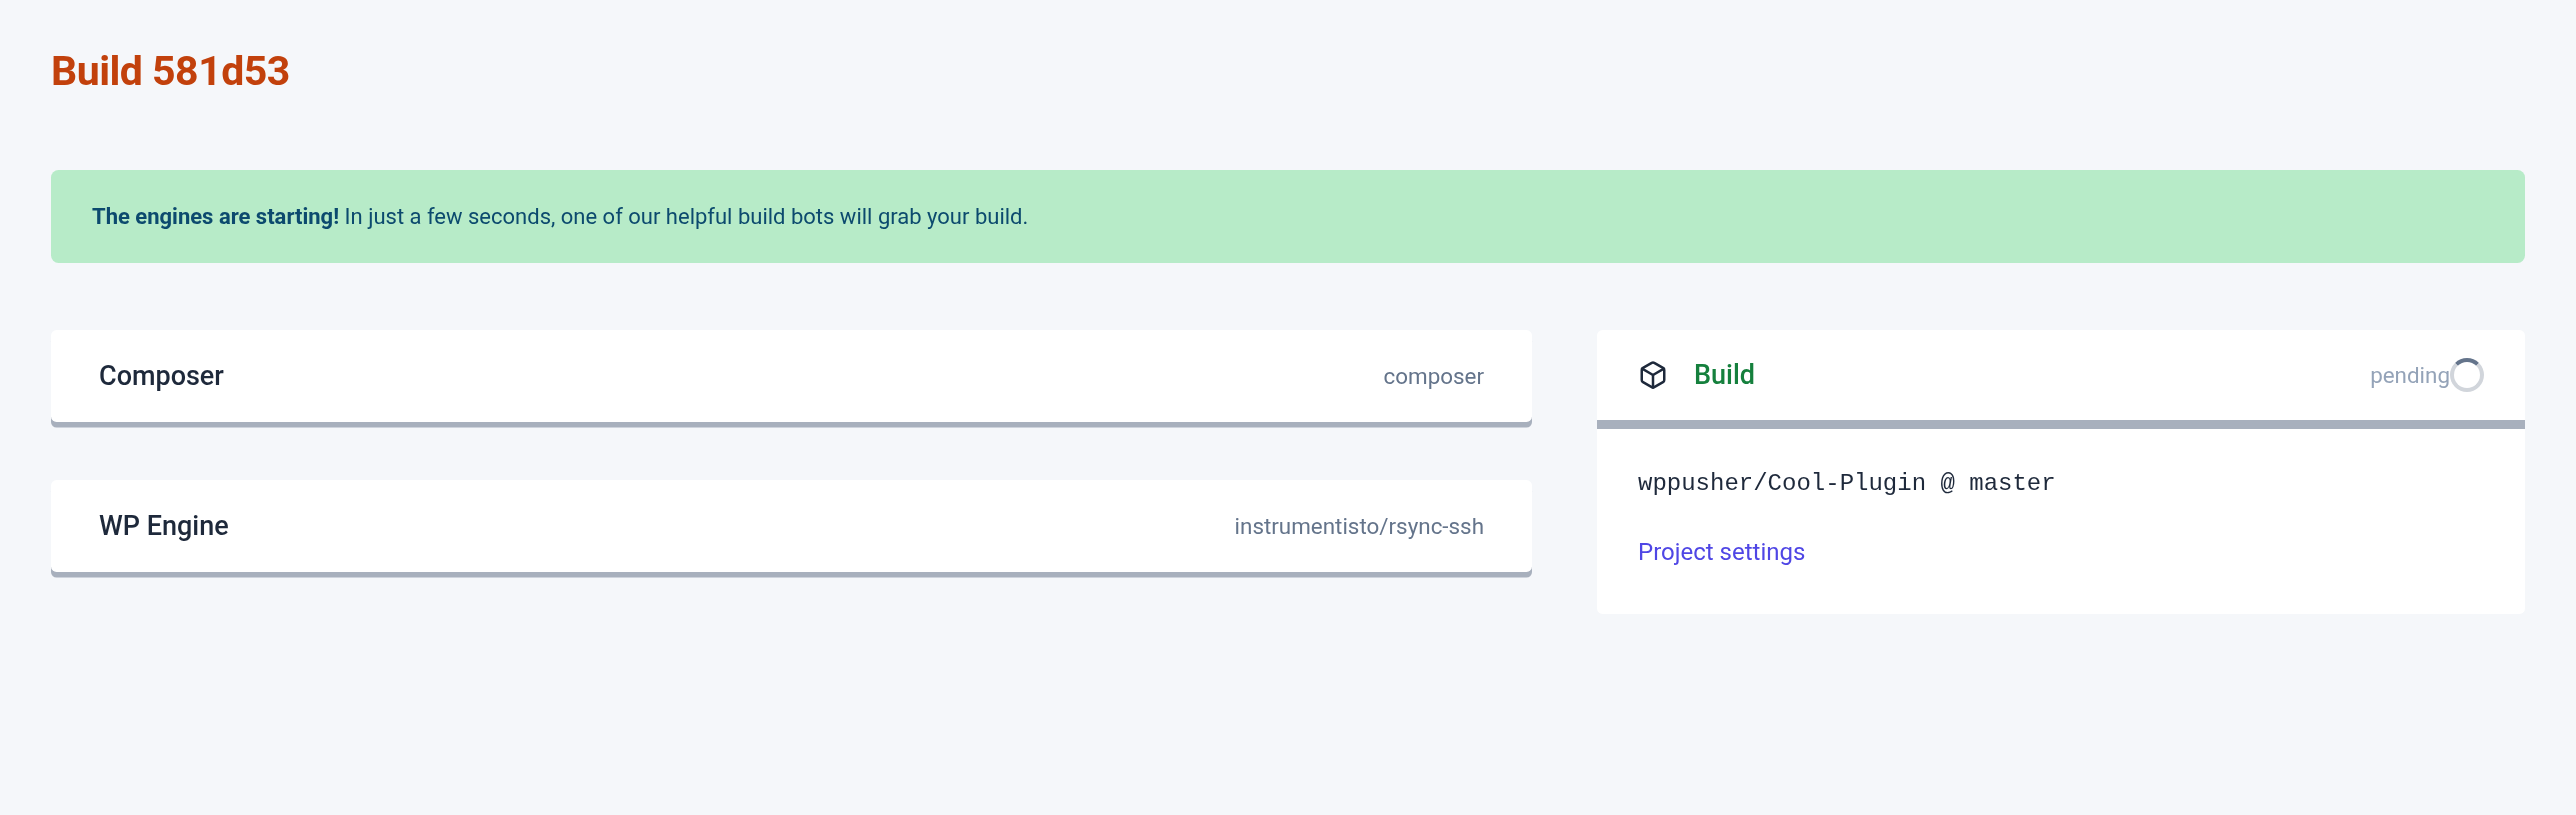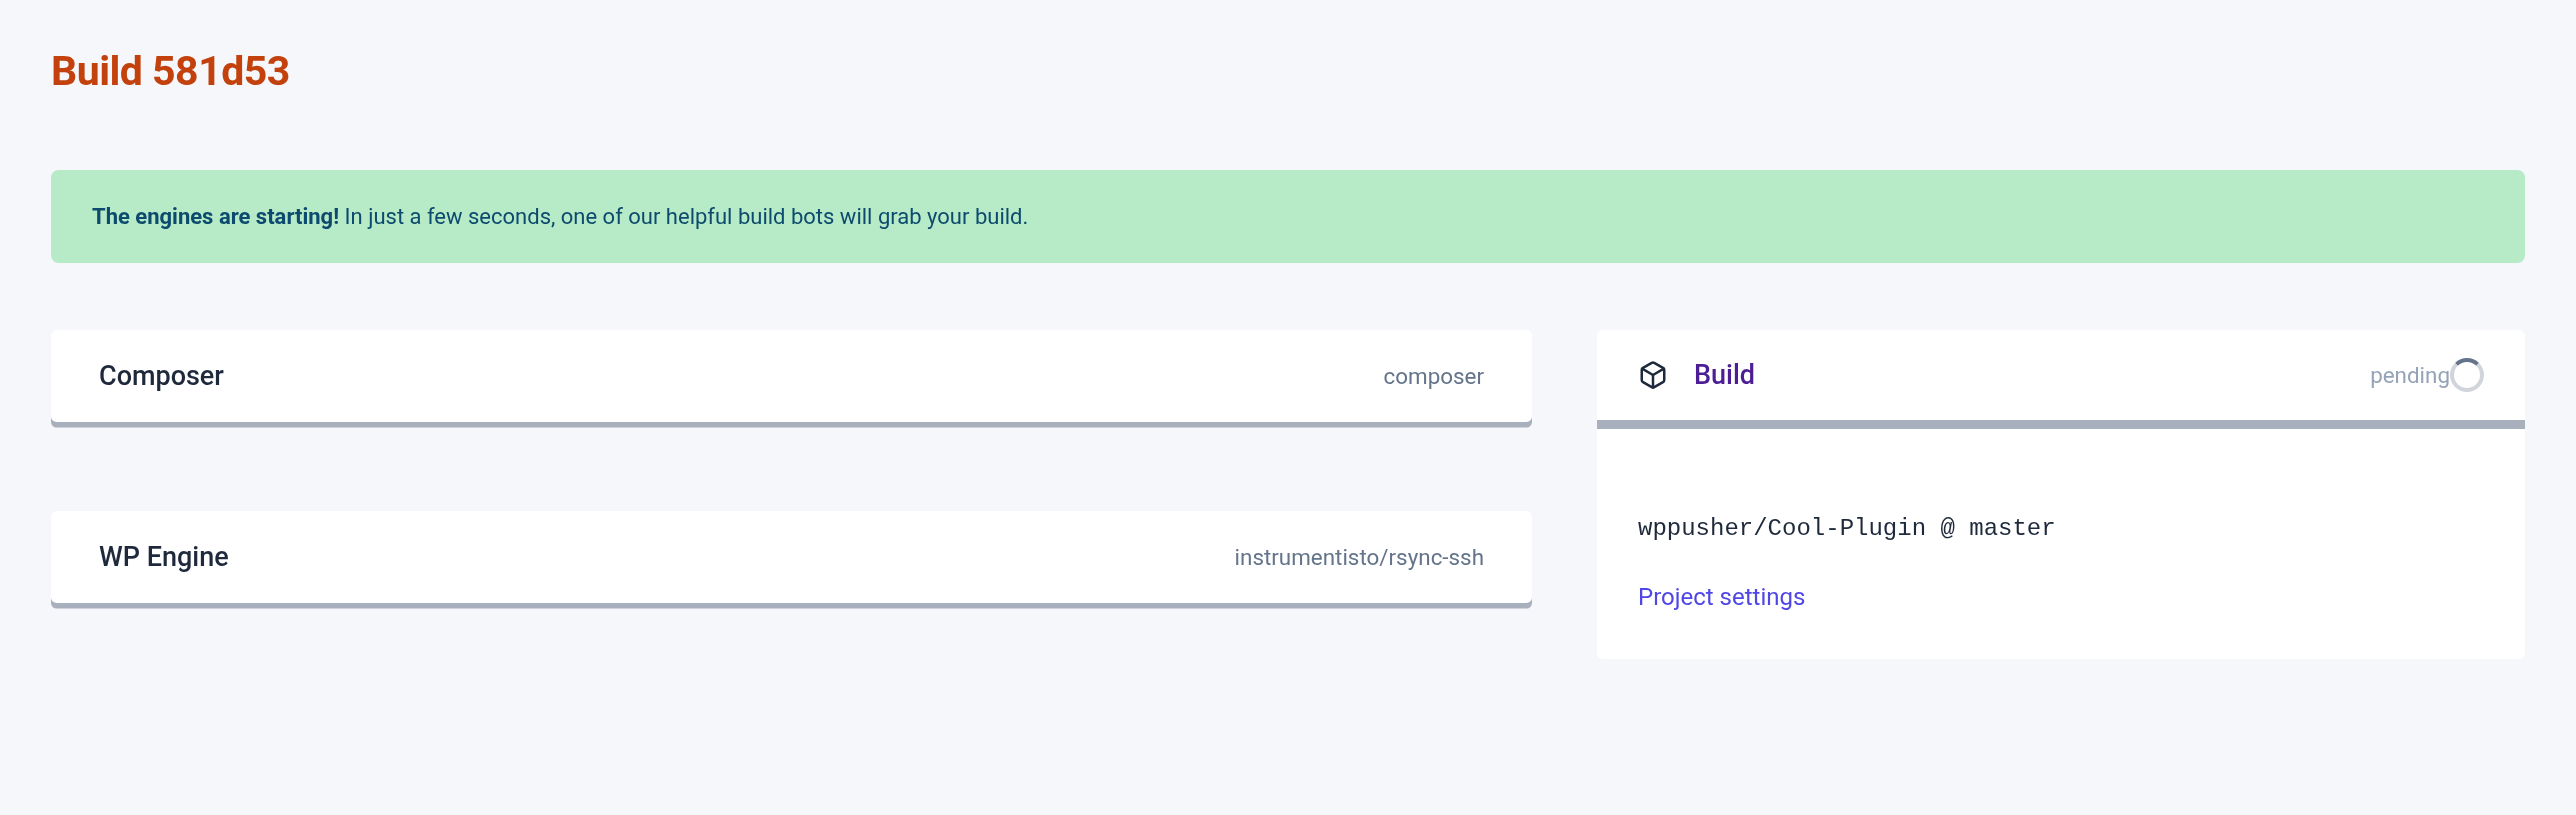--- a/index.html
+++ b/index.html
@@ -41,21 +41,21 @@
     
     .content-row {
       display: flex;
       gap: 65px;
     }
     
     .left-column {
       flex: 0 0 1481px;
       display: flex;
       flex-direction: column;
-      gap: 89px;
+      gap: 58px;
     }
     
     .right-column {
       flex: 1;
     }
     
     .card {
       background-color: #ffffff;
       border-radius: 5.6px;
       box-shadow: 0 5.6px 0 0 #a8b0bd;
@@ -96,21 +96,21 @@
     
     .build-header-left {
       display: flex;
       align-items: center;
       gap: 26px;
     }
     
     .build-title {
       font-size: 27px;
       font-weight: 500;
-      color: #4c1d95;
+      color: #15803d;
     }
     
     .build-header-right {
       display: flex;
       align-items: center;
     }
     
     .status-text {
       font-size: 22.4px;
       font-weight: 400;
@@ -131,21 +131,20 @@
     }
     
     .cube-icon {
       width: 30px;
       height: 30px;
       color: #1e293b;
     }
     
     .build-body {
       padding: 41px 41px 48px 41px;
-      margin-top: 45px;
     }
     
     .repo-info {
       font-family: "SFMono-Regular", Consolas, "Liberation Mono", Menlo, monospace;
       font-size: 24px;
       color: #1e293b;
       margin-bottom: 41px;
     }
     
     .settings-link {

